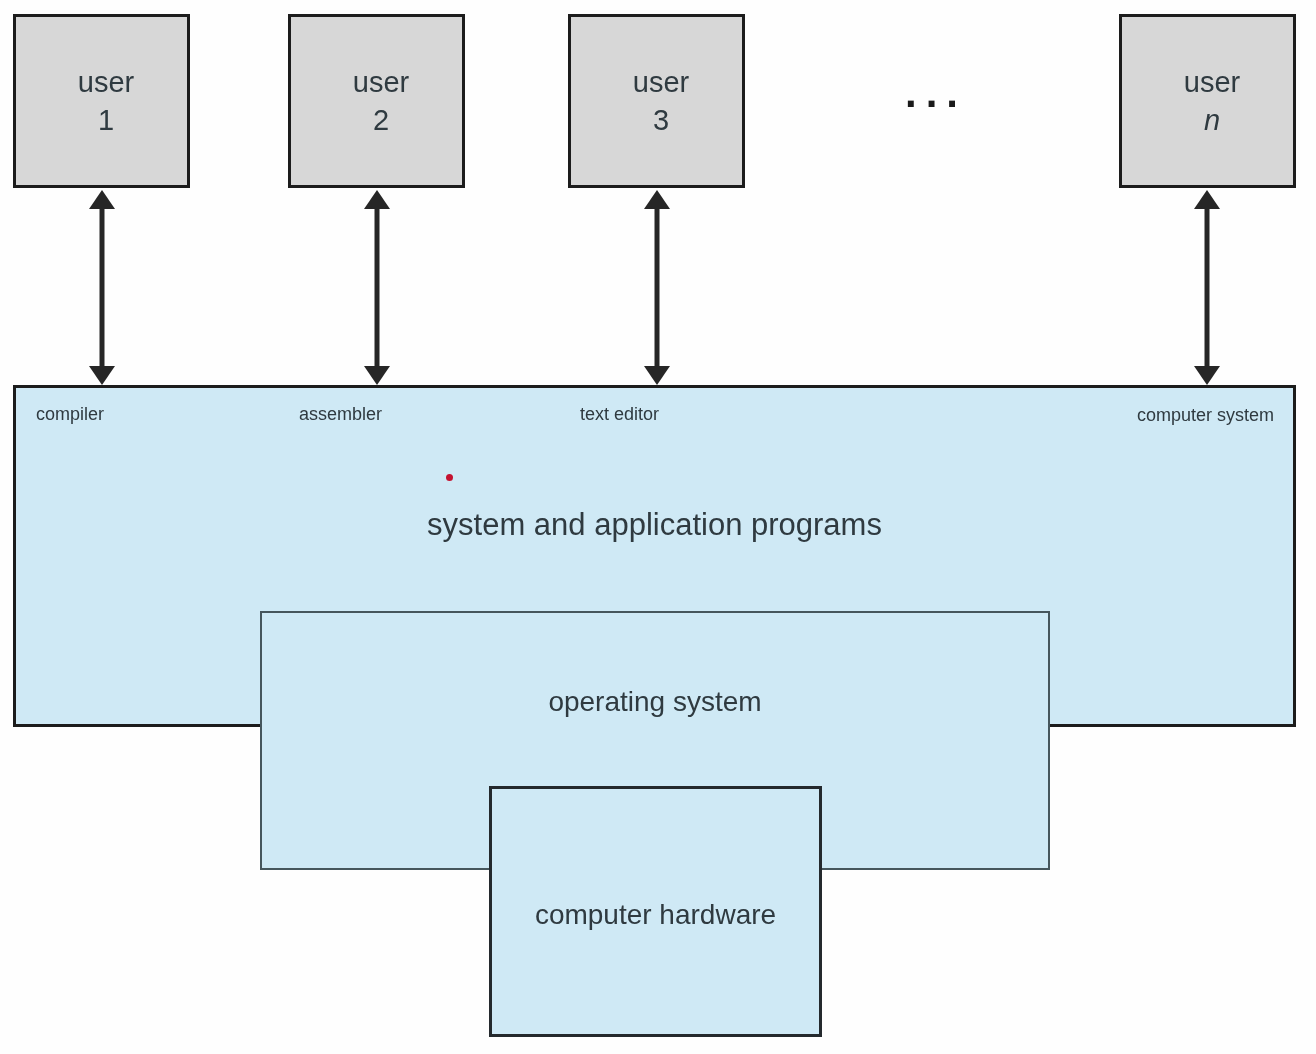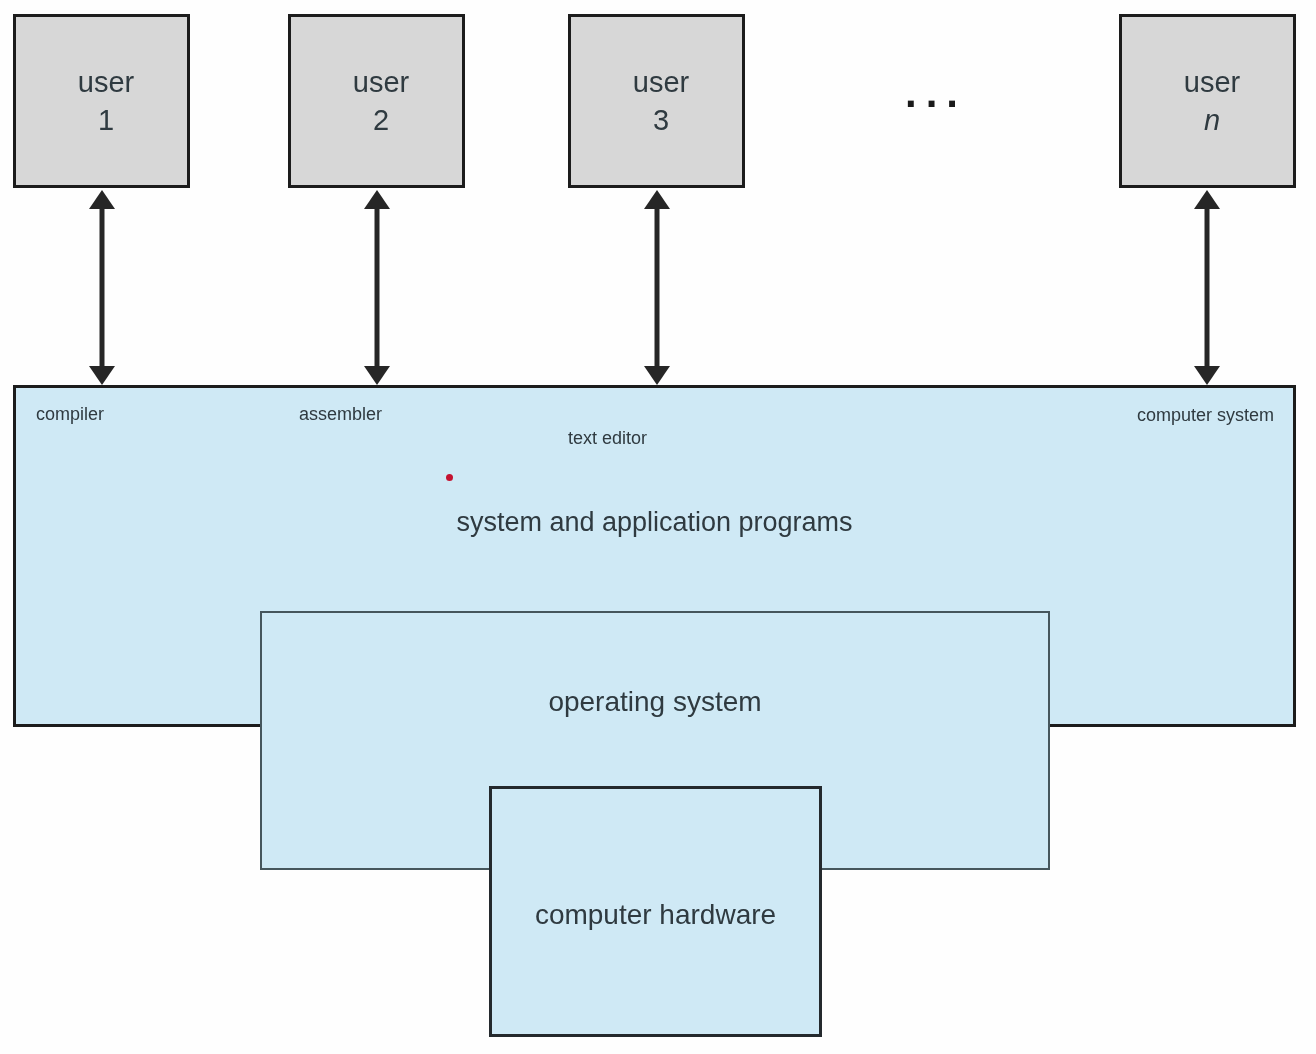--- a/index.html
+++ b/index.html
@@ -137,33 +137,33 @@
   
   .label {
     position: absolute;
     font-size: 18px;
     line-height: 1.3;
     z-index: 4;
     white-space: nowrap;
   }
   .lbl-compiler   { left: 36px;  top: 403px; }
   .lbl-assembler  { left: 299px; top: 403px; }
-  .lbl-texteditor { left: 568px; top: 403px; margin-top: 24px; }
+  .lbl-texteditor { left: 580px; top: 403px; }
   .lbl-database   {
     left: 1128px; top: 403px;
     width: 155px;
     white-space: normal;
     text-align: center;
     line-height: 1.35;
   }
   .lbl-caption {
     left: 13px; top: 505px;
     width: 1283px;
     text-align: center;
-    font-size: 27px;
+    font-size: 31px;
   }
   .lbl-os {
     left: 260px; top: 684px;
     width: 790px;
     text-align: center;
     font-size: 28px;
   }
   .lbl-hw {
     left: 489px; top: 897px;
     width: 333px;

